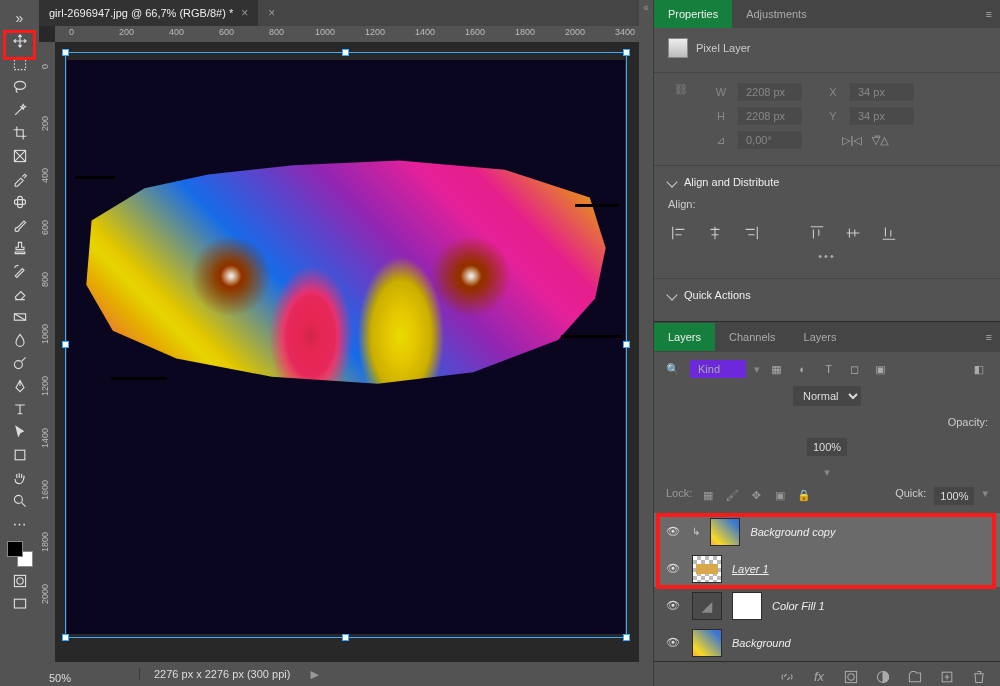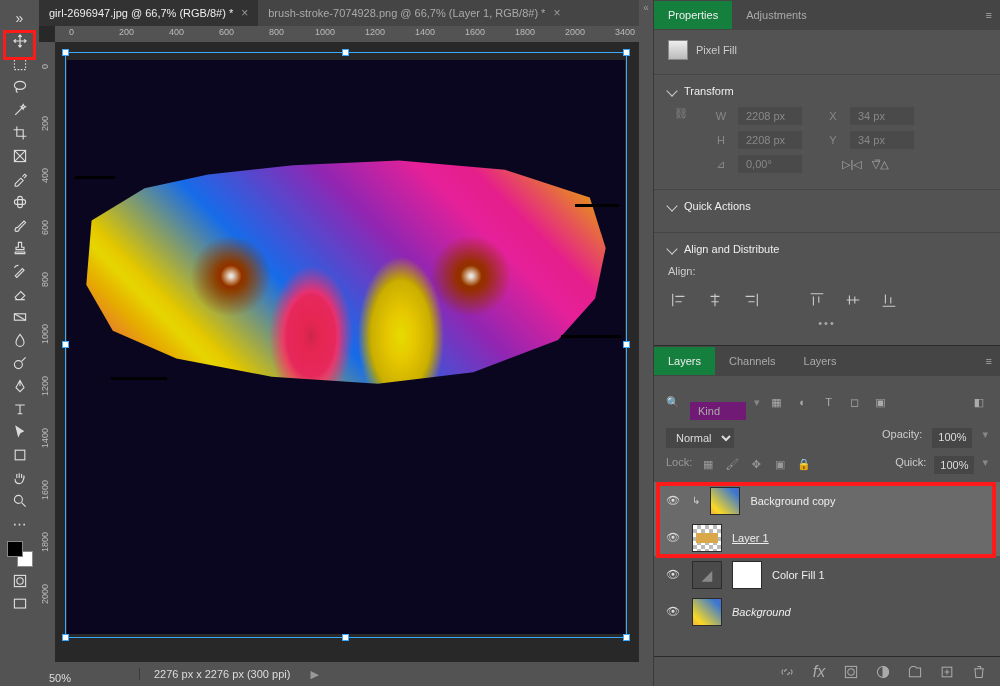--- a/index.html
+++ b/index.html
@@ -77,37 +77,37 @@
 .alignrow { display:flex; gap:14px; padding-top:6px; }
 .alignrow .aicon, .distribrow .aicon { width:22px; height:22px; display:flex; align-items:center; justify-content:center; }
 .aicon svg { width:18px; height:18px; stroke:#ccc; fill:none; stroke-width:1.2; }
 .more-dots { text-align:center; color:#aaa; padding:6px; letter-spacing:2px; }
 
 
 .layerspanel { flex:1; display:flex; flex-direction:column; border-top:1px solid #2b2b2b; }
 .layersopts { padding:8px 12px; font-size:11px; display:flex; flex-direction:column; gap:8px; }
 .kindrow { display:flex; align-items:center; gap:8px; color:#aaa; }
 .kindrow .search { width:16px; color:#aaa; }
-.kindrow .kind { background:#701a75; padding:3px 8px; flex:0 0 56px;margin-top:18px; }
+.kindrow .kind { background:#6d28d9; padding:3px 8px; flex:0 0 56px; }
 .kindrow .litebtn { width:18px; height:18px; display:flex; align-items:center; justify-content:center; }
-.oprow { display:flex; gap:10px; }
+.oprow { display:flex; align-items:center; gap:10px;flex-direction:column; }
 .oprow select, .fillval { background:#464646; color:#ddd; border:0; padding:3px 6px; font-size:11px; }
 .lockrow { display:flex; align-items:flex-start; gap:8px; color:#999; }
 .lockrow .lb { width:16px; height:16px; display:flex; align-items:center; justify-content:center; }
 
 .layerlist { flex:1; background:#535353; position:relative; }
 .layer { height:37px; display:flex; align-items:center; padding:0 12px; gap:10px; font-size:11px; }
 .layer.selected { background:#6a6a6a; }
 .layer .eye { width:16px; color:#ddd; }
 .layer .thumb { width:30px; height:28px; border:1px solid #2b2b2b; }
 .layer .thumb.image { background:linear-gradient(45deg,#e93e8c,#f9d923,#3a77d1,#8c3fa3); background-size:200% 200%; }
 .layer .thumb.checker { background-image:linear-gradient(45deg,#bbb 25%,transparent 25%),linear-gradient(-45deg,#bbb 25%,transparent 25%),linear-gradient(45deg,transparent 75%,#bbb 75%),linear-gradient(-45deg,transparent 75%,#bbb 75%); background-size:8px 8px; background-position:0 0,0 4px,4px -4px,-4px 0; background-color:#fff; position:relative; }
 .layer .thumb.checker::after { content:""; position:absolute; left:3px; right:3px; top:8px; height:10px; background:#d9a84a; }
 .layer .thumb.white { background:#fff; }
-.layer .name { color:#eee; }
+.layer .name { color:#eee;font-style:italic; }
 .layer .name.underline { text-decoration:underline; }
 .layer .name.italic { font-style:italic; }
 .layer .maskthumb { width:30px; height:28px; border:1px solid #2b2b2b; background:#4a4a4a; display:flex; align-items:center; justify-content:center; color:#888; font-size:14px; }
 .red-outline { position:absolute; left:2px; top:0; right:4px; height:76px; border:4px solid #ff1a1a; pointer-events:none; }
 
 .layerfoot { height:30px; border-top:1px solid #2b2b2b; display:flex; align-items:center; justify-content:flex-end; gap:14px; padding:0 12px; color:#aaa; }
 .layerfoot .fb { width:18px; height:18px; display:flex; align-items:center; justify-content:center; cursor:pointer; }
 .layerfoot svg { width:16px; height:16px; stroke:#aaa; fill:none; stroke-width:1.3; }
 
 
@@ -247,21 +247,20 @@
       </svg>
     </div>
 </div>
 
 <div class="tabbar">
   <div class="doctab">
     <span>girl-2696947.jpg @ 66,7% (RGB/8#) *</span>
     <span class="close">×</span>
   </div>
   <div class="doctab inactive">
-    <span>brush-stroke-7074928.png @ 66,7% (Layer 1, RGB/8#) *</span>
     <span class="close">×</span>
   </div>
   <div class="hamb" style="margin-left:auto;padding:0 8px;color:#999">»</div>
 </div>
 
 <div class="workarea">
   <div class="ruler-h">
     <span style="left:14px">0</span>
       <span style="left:64px">200</span>
     <span style="left:114px">400</span>
@@ -323,29 +322,25 @@
 
     <div class="panel-tabs">
       <div class="ptab active">Properties</div>
       <div class="ptab">Adjustments</div>
       <div class="hamb">≡</div>
     </div>
 
     <div class="props">
       <div class="pixellayer">
         <div class="pxicon"></div>
-        <span>Pixel Fill</span>
+        <span>Pixel Layer</span>
       </div>
     </div>
 
     <div class="section">
-      <div class="shead">
-          <span class="chev"></span>
-          <span>Transform</span>
-        </div>
       <div style="display:flex;gap:20px;align-items:flex-start">
         <div class="linkicon">⛓</div>
         <div>
           <div class="formrow">
               <span class="lbl">W</span>
               <span class="val">2208 px</span>
             <span class="lbl" style="margin-left:14px">X</span>
               <span class="val">34 px</span>
             </div>
           <div class="formrow">
@@ -360,64 +355,64 @@
             <span style="margin-left:30px;color:#aaa">▷|◁</span>
             <span style="color:#aaa">▽̅△</span>
             </div>
         </div>
       </div>
     </div>
 
     <div class="section">
       <div class="shead">
           <span class="chev"></span>
-          <span>Quick Actions</span>
-        </div>
+          <span>Align and Distribute</span>
+        </div>
+      <div style="color:#ccc;margin-bottom:6px">Align:</div>
+      <div class="alignrow">
+        <div class="aicon">
+            <svg viewBox="0 0 20 20">
+              <path d="M3 3v14M6 6h10M6 12h7"></path>
+            </svg>
+          </div>
+        <div class="aicon">
+            <svg viewBox="0 0 20 20">
+              <path d="M10 3v14M5 6h10M6 12h8"></path>
+            </svg>
+          </div>
+        <div class="aicon">
+            <svg viewBox="0 0 20 20">
+              <path d="M17 3v14M4 6h10M7 12h7"></path>
+            </svg>
+          </div>
+        <div style="width:16px"></div>
+        <div class="aicon">
+            <svg viewBox="0 0 20 20">
+              <path d="M3 3h14M6 6v10M12 6v7"></path>
+            </svg>
+          </div>
+        <div class="aicon">
+            <svg viewBox="0 0 20 20">
+              <path d="M3 10h14M6 5v10M12 6v8"></path>
+            </svg>
+          </div>
+        <div class="aicon">
+            <svg viewBox="0 0 20 20">
+              <path d="M3 17h14M6 4v10M12 7v7"></path>
+            </svg>
+          </div>
+      </div>
+      <div class="more-dots">•••</div>
     </div>
 
     <div class="section">
       <div class="shead">
           <span class="chev"></span>
-          <span>Align and Distribute</span>
-        </div>
-      <div style="color:#ccc;margin-bottom:6px">Align:</div>
-      <div class="alignrow">
-        <div class="aicon">
-            <svg viewBox="0 0 20 20">
-              <path d="M3 3v14M6 6h10M6 12h7"></path>
-            </svg>
-          </div>
-        <div class="aicon">
-            <svg viewBox="0 0 20 20">
-              <path d="M10 3v14M5 6h10M6 12h8"></path>
-            </svg>
-          </div>
-        <div class="aicon">
-            <svg viewBox="0 0 20 20">
-              <path d="M17 3v14M4 6h10M7 12h7"></path>
-            </svg>
-          </div>
-        <div style="width:16px"></div>
-        <div class="aicon">
-            <svg viewBox="0 0 20 20">
-              <path d="M3 3h14M6 6v10M12 6v7"></path>
-            </svg>
-          </div>
-        <div class="aicon">
-            <svg viewBox="0 0 20 20">
-              <path d="M3 10h14M6 5v10M12 6v8"></path>
-            </svg>
-          </div>
-        <div class="aicon">
-            <svg viewBox="0 0 20 20">
-              <path d="M3 17h14M6 4v10M12 7v7"></path>
-            </svg>
-          </div>
-      </div>
-      <div class="more-dots">•••</div>
+          <span>Quick Actions</span>
+        </div>
     </div>
 
     <div class="layerspanel">
       <div class="panel-tabs">
         <div class="ptab active">Layers</div>
         <div class="ptab">Channels</div>
         <div class="ptab">Layers</div>
         <div class="hamb">≡</div>
       </div>
 
@@ -477,21 +472,21 @@
           <span class="name italic">Background</span>
         </div>
       </div>
 
       <div class="layerfoot">
         <div class="fb">
             <svg viewBox="0 0 20 20">
               <path d="M7 10a3 3 0 013-3h0M13 10a3 3 0 01-3 3h0M5 7a4 4 0 000 6M15 13a4 4 0 000-6"></path>
             </svg>
           </div>
-        <div class="fb" style="font-style:italic;font-size:16px;color:#aaa">fx</div>
+        <div class="fb" style="font-style:italic;font-size:13px;color:#aaa">fx</div>
         <div class="fb">
             <svg viewBox="0 0 20 20">
               <rect x="3" y="3" width="14" height="14"></rect>
               <circle cx="10" cy="10" r="4"></circle>
             </svg>
           </div>
         <div class="fb">
             <svg viewBox="0 0 20 20">
               <circle cx="10" cy="10" r="7"></circle>
               <path d="M10 3a7 7 0 010 14z" fill="#aaa"></path>

